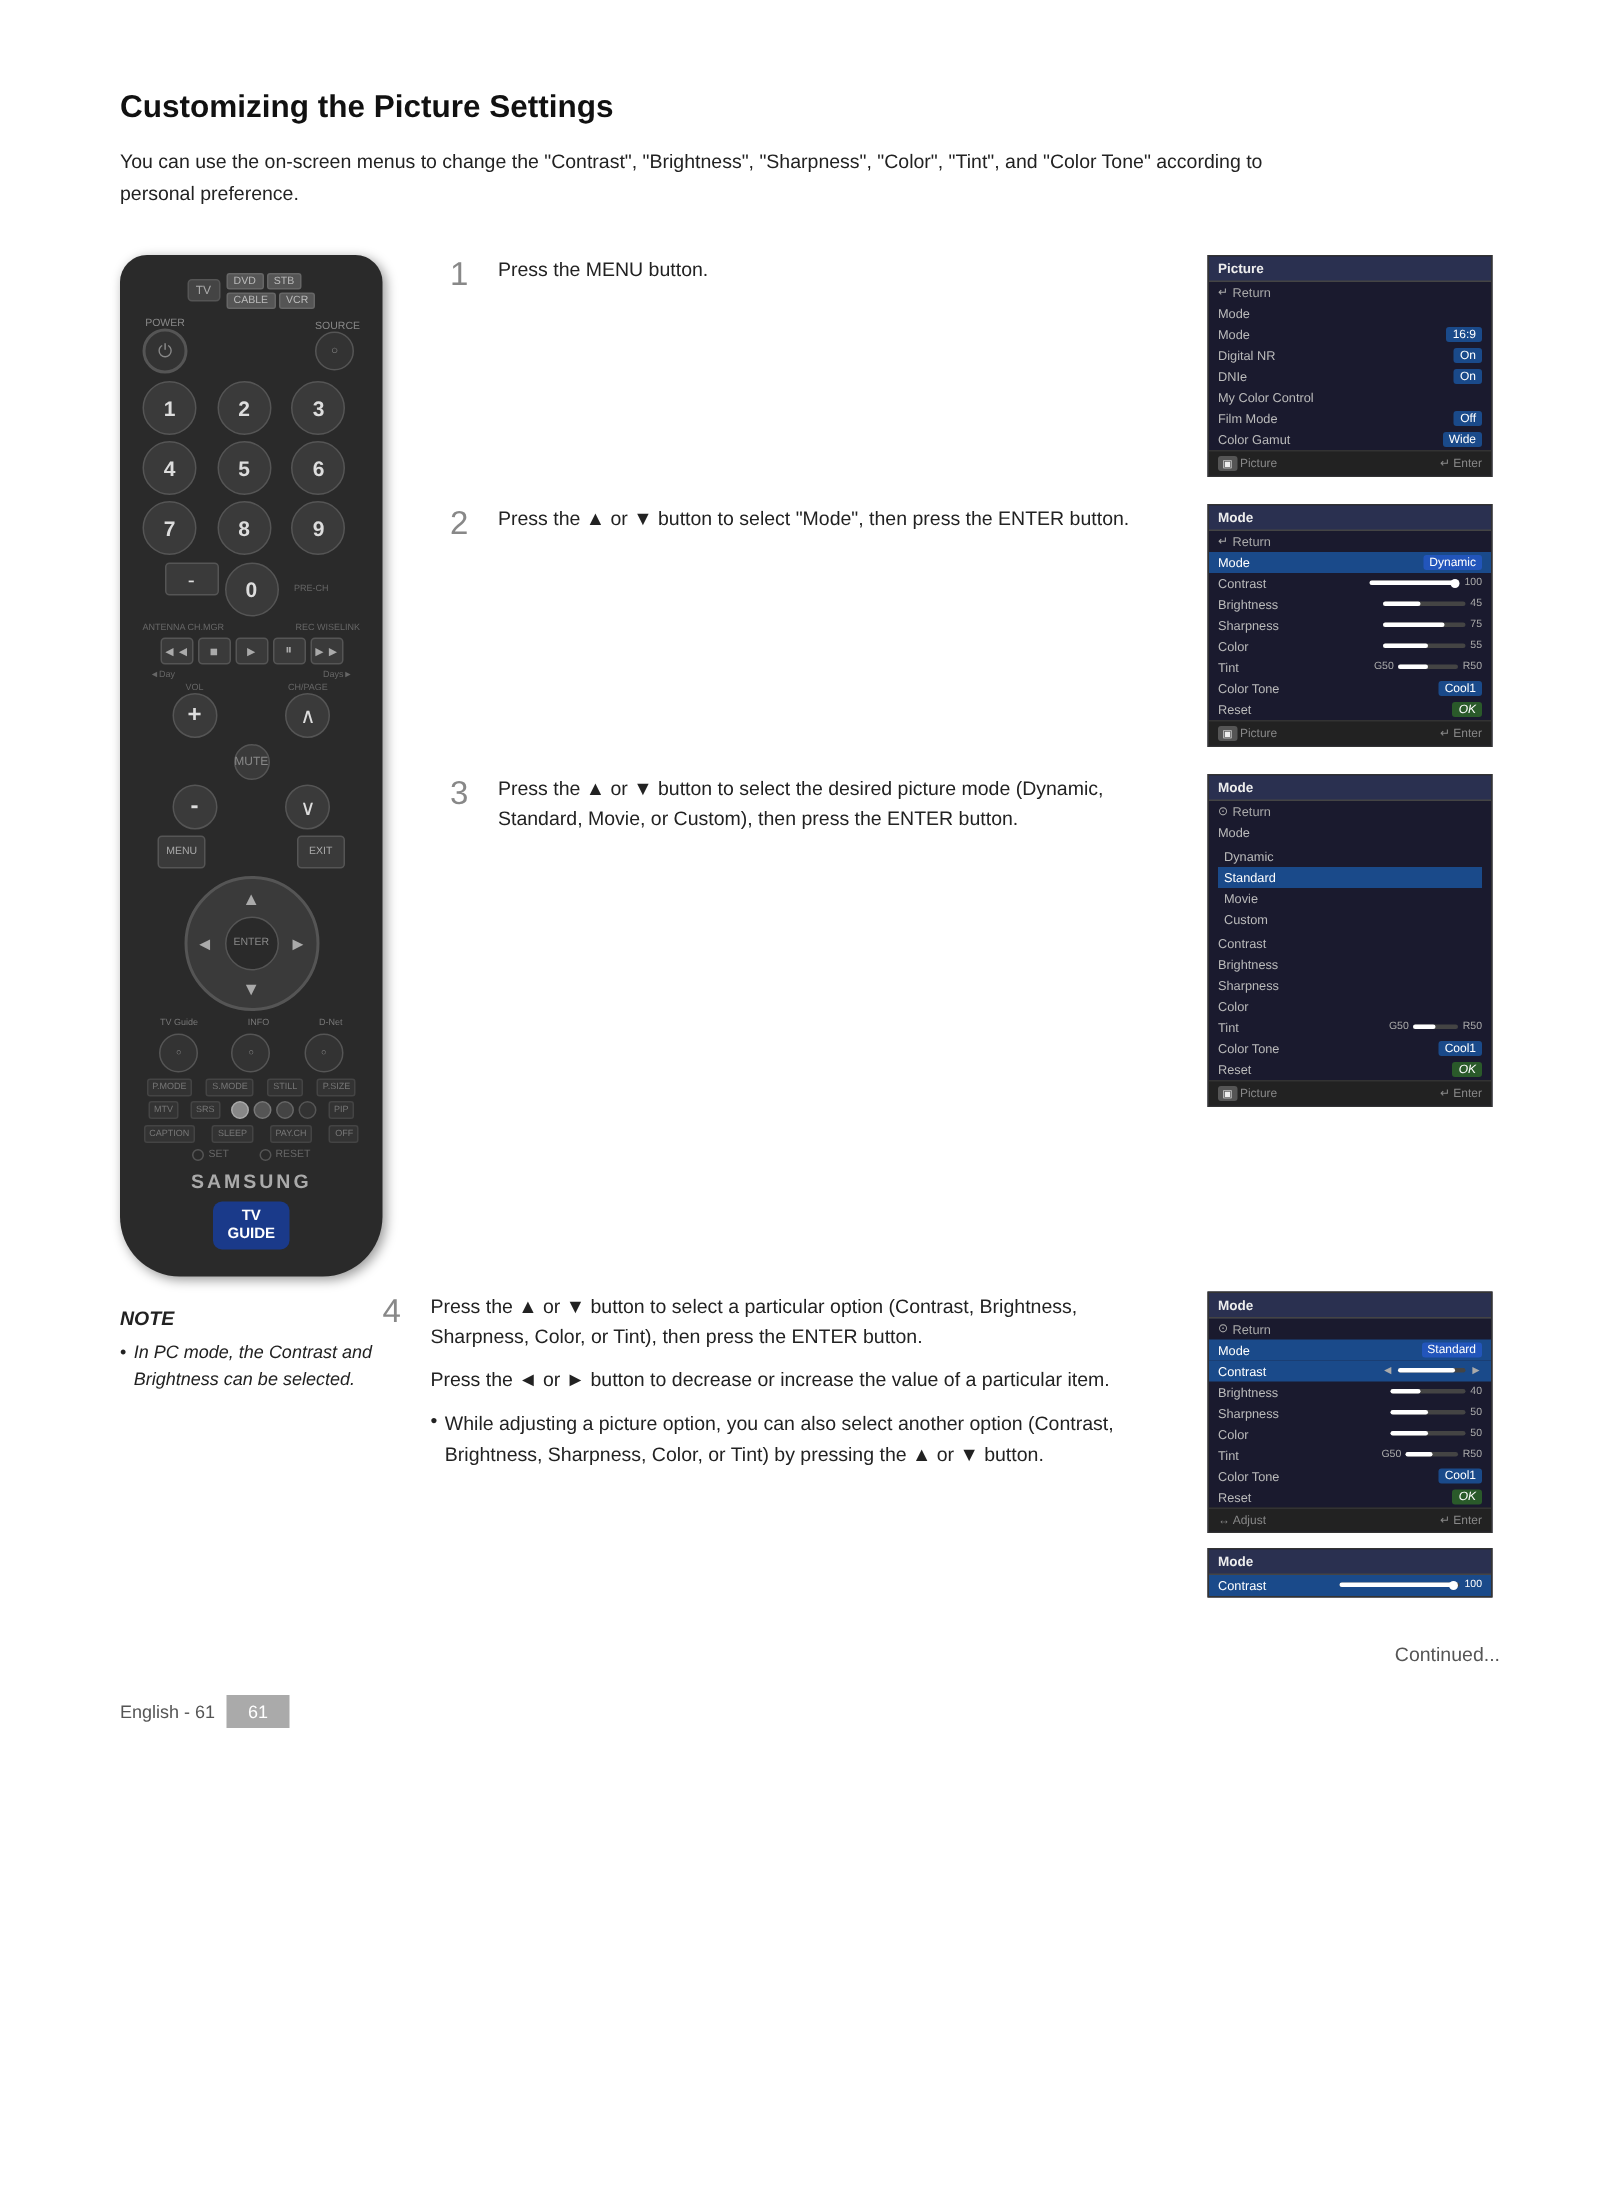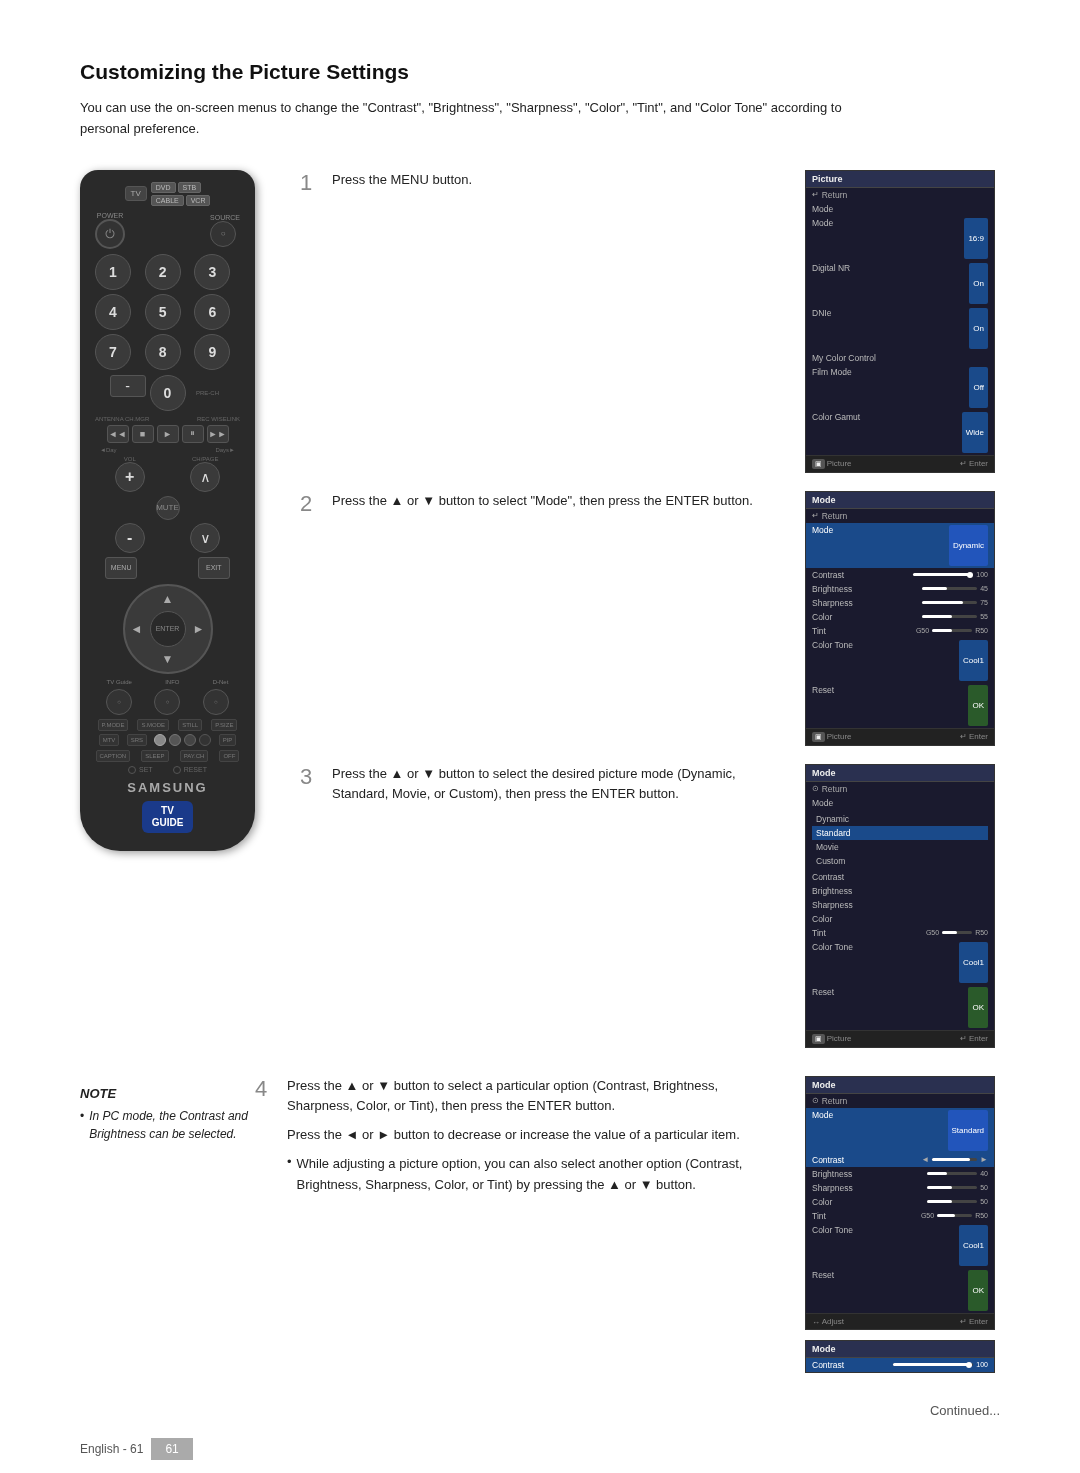--- a/index.html
+++ b/index.html
@@ -451,27 +451,28 @@
       font-size: 8.5px;
     }
 
     .screen-row-label {
       color: #bbb;
     }
 
     .screen-row-value {
       color: #fff;
       background: #1a4a8a;
-      padding: 16px 4px;
+      padding: 0 4px;
       border-radius: 2px;
       font-size: 8px;
     }
 
     .screen-row-value.ok {
       background: #2a5a2a;
+      font-style: italic;
     }
 
     .screen-slider {
       display: flex;
       align-items: center;
       gap: 3px;
     }
 
     .slider-bar {
       height: 3px;

